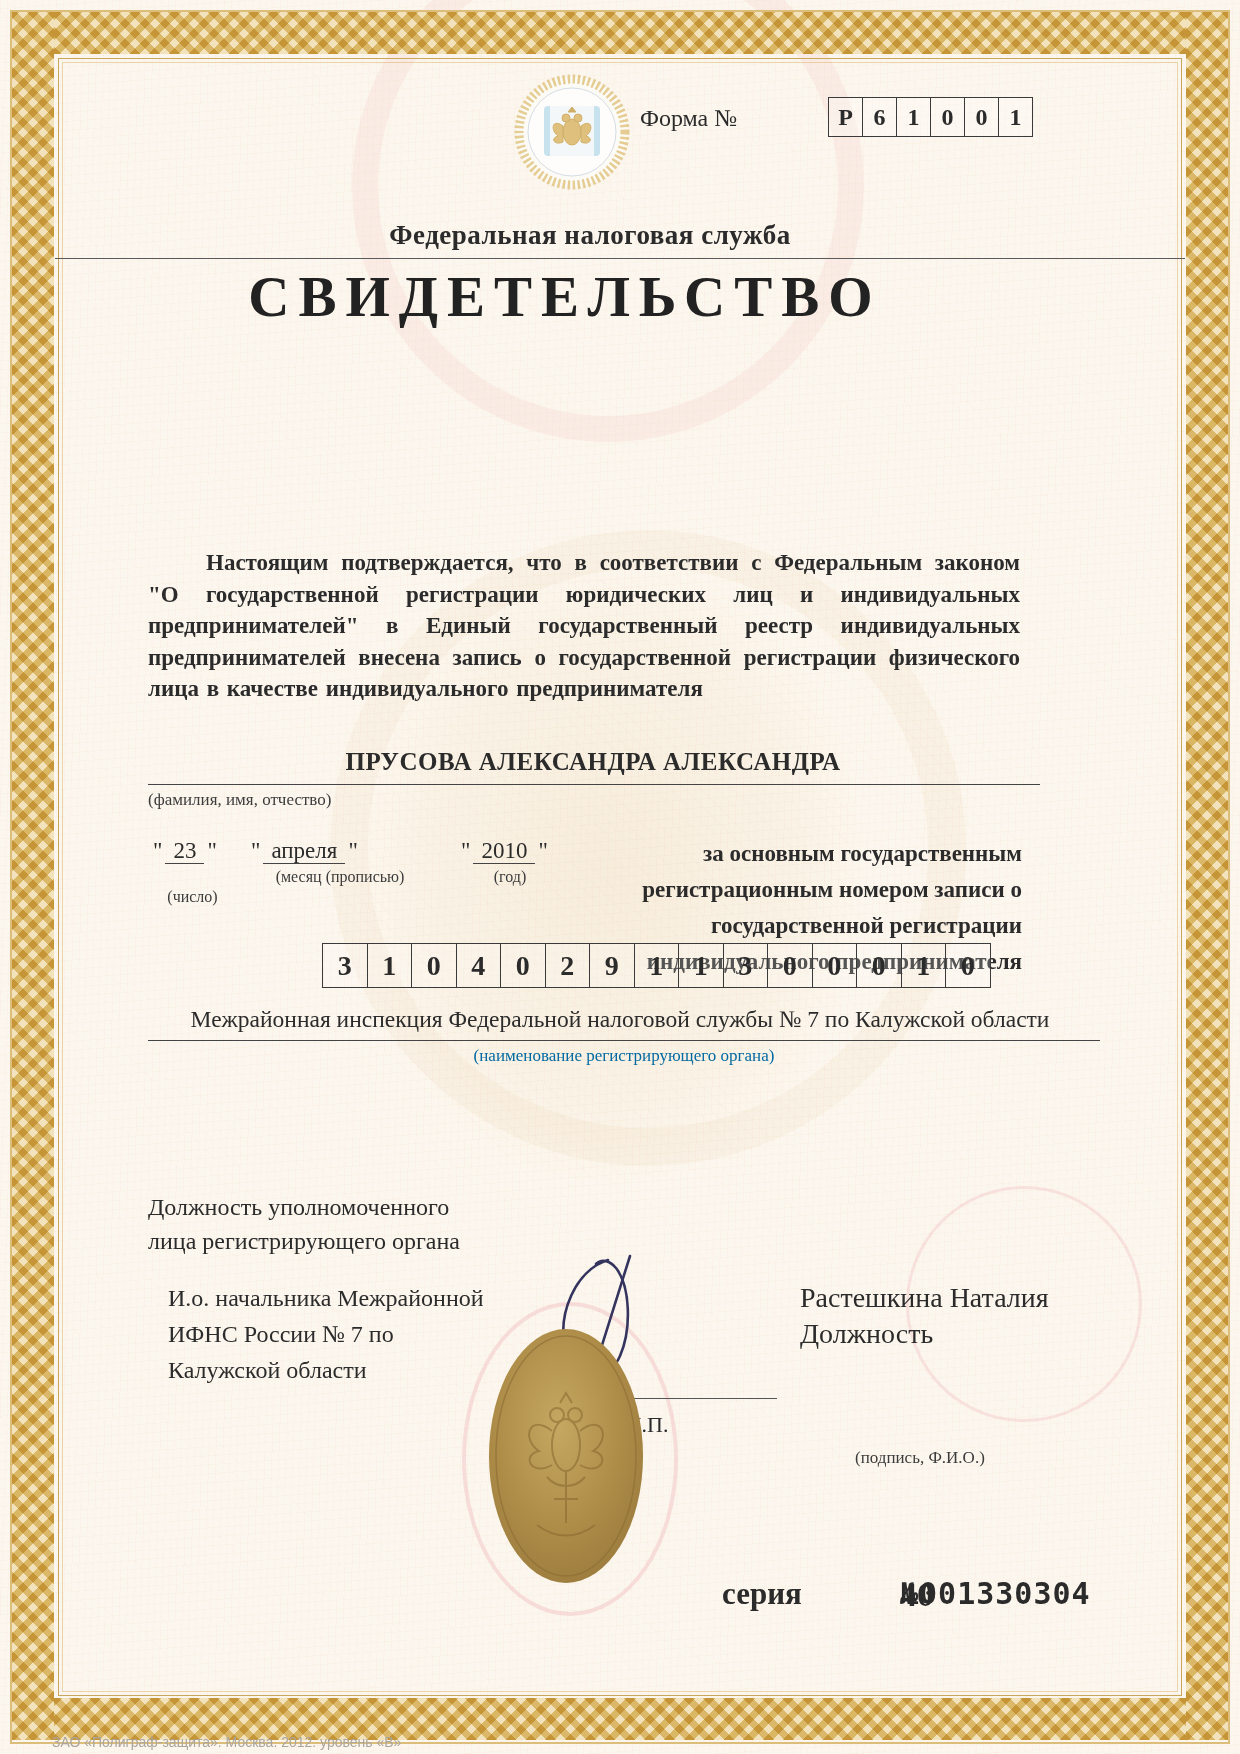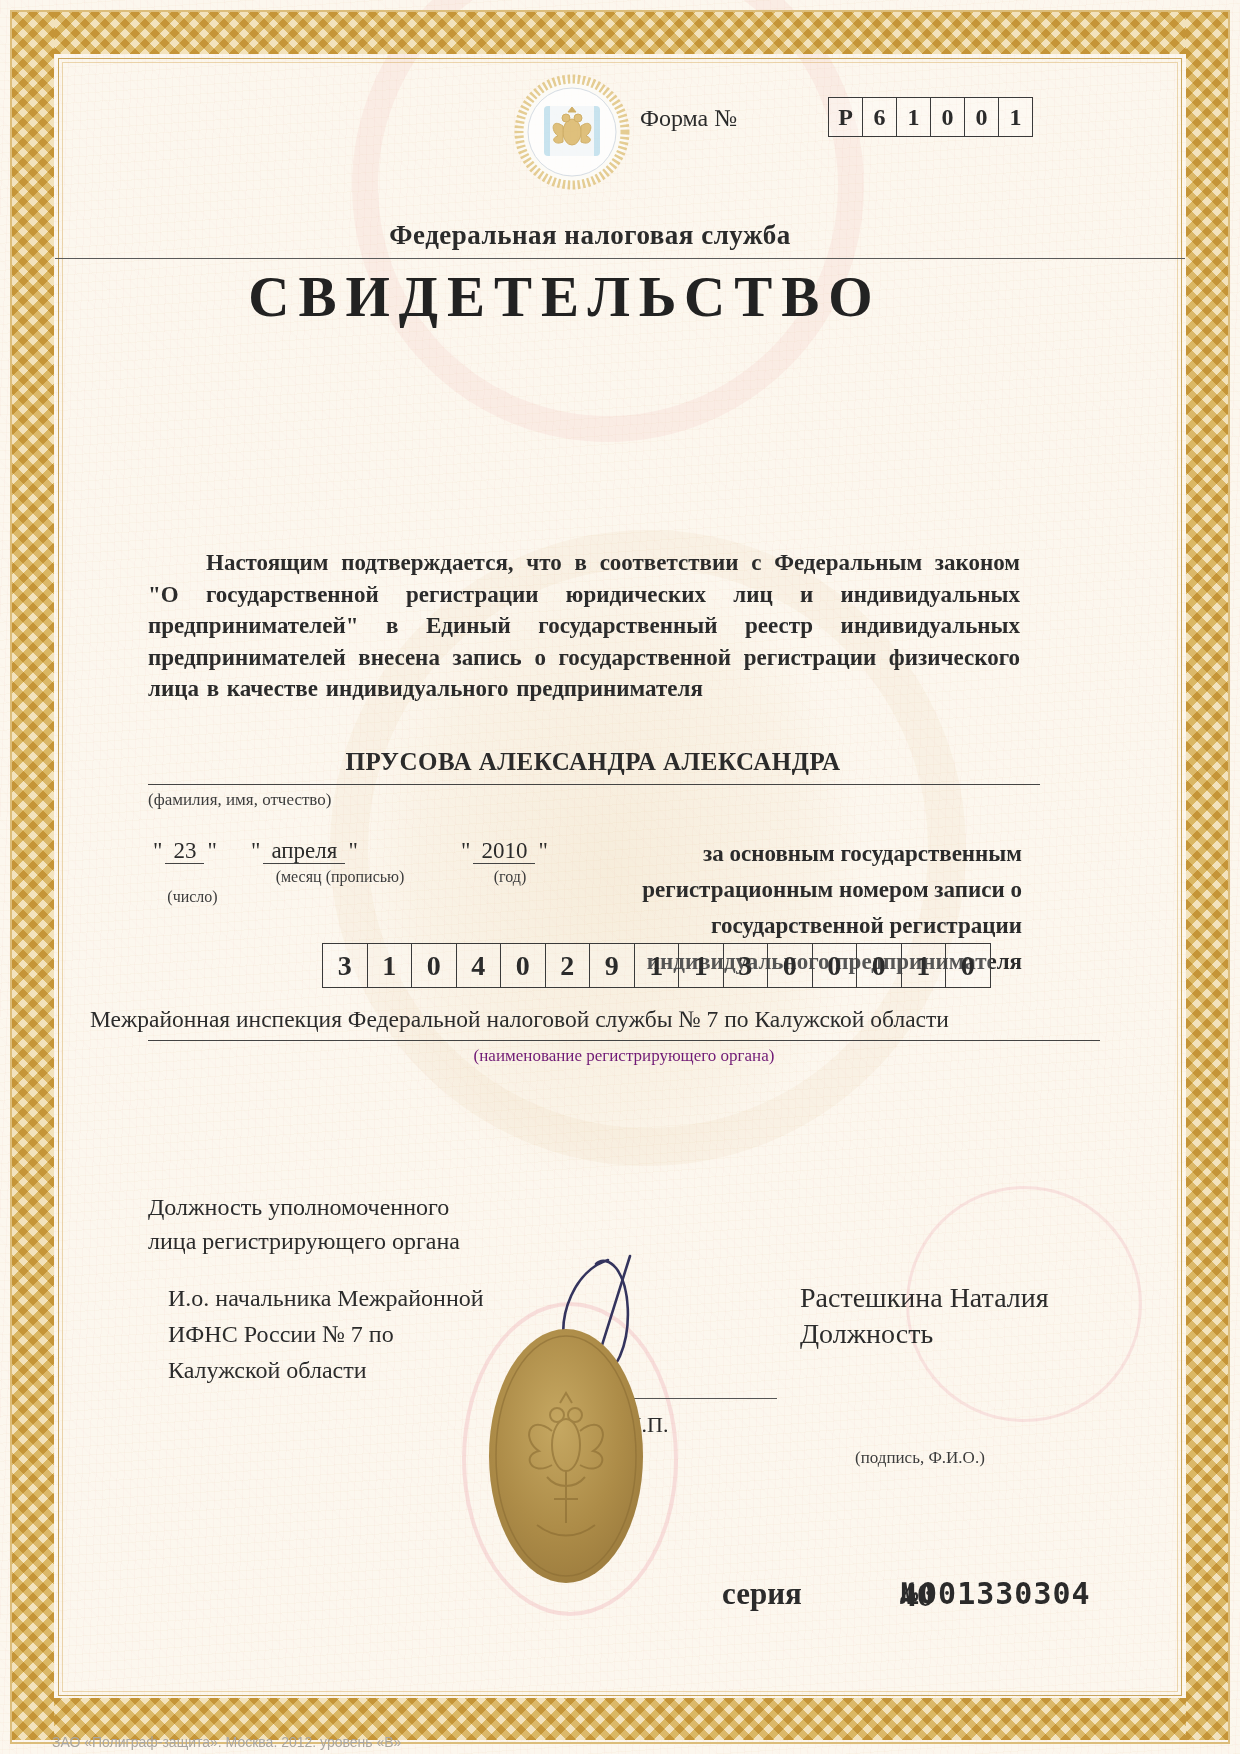--- a/index.html
+++ b/index.html
@@ -69,23 +69,23 @@
   .g-day{left:150px;}   .c-day{left:140px;width:105px;margin-top:20px;}
   .g-month{left:248px;} .c-month{left:240px;width:200px;}
   .g-year{left:458px;}  .c-year{left:455px;width:110px;}
 
   .ogrn-intro{left:544px;top:836px;width:478px;font-size:23px;font-weight:bold;line-height:36px;text-align:right;}
 
   .grid{left:322px;top:943px;display:flex;}
   .gcell{width:43.5px;height:43px;border:1.6px solid #3a3a3a;border-left:none;display:flex;align-items:center;justify-content:center;font-size:28px;font-weight:bold;background:rgba(255,255,255,.2);}
   .gcell:first-child{border-left:1.6px solid #3a3a3a;}
 
-  .authority{left:90px;top:1006px;width:1060px;text-align:left;font-size:23.5px;}
+  .authority{left:90px;top:1006px;width:1060px;text-align:center;font-size:23.5px;}
   .auth-line{left:148px;top:1040px;width:952px;border-top:1.5px solid #444;}
-  .auth-cap{left:148px;top:1046px;width:952px;text-align:center;font-size:17px;color:#701a75;}
+  .auth-cap{left:148px;top:1046px;width:952px;text-align:center;font-size:17px;color:#0369a1;}
 
   .pos-label{left:148px;top:1190px;font-size:24px;line-height:34px;}
   .appointee{left:168px;top:1280px;font-size:24px;line-height:36px;}
   .signer{left:800px;top:1280px;font-size:28px;line-height:36px;}
   .sig-svg{left:538px;top:1252px;width:135px;height:145px;}
   .sig-line{left:505px;top:1398px;width:272px;border-top:1.5px solid #555;}
   .mp{left:622px;top:1412px;font-size:22px;}
   .sig-cap{left:855px;top:1448px;font-size:17px;color:#3c3c3c;}
 
   .seal-svg{left:487px;top:1327px;width:158px;height:258px;}

